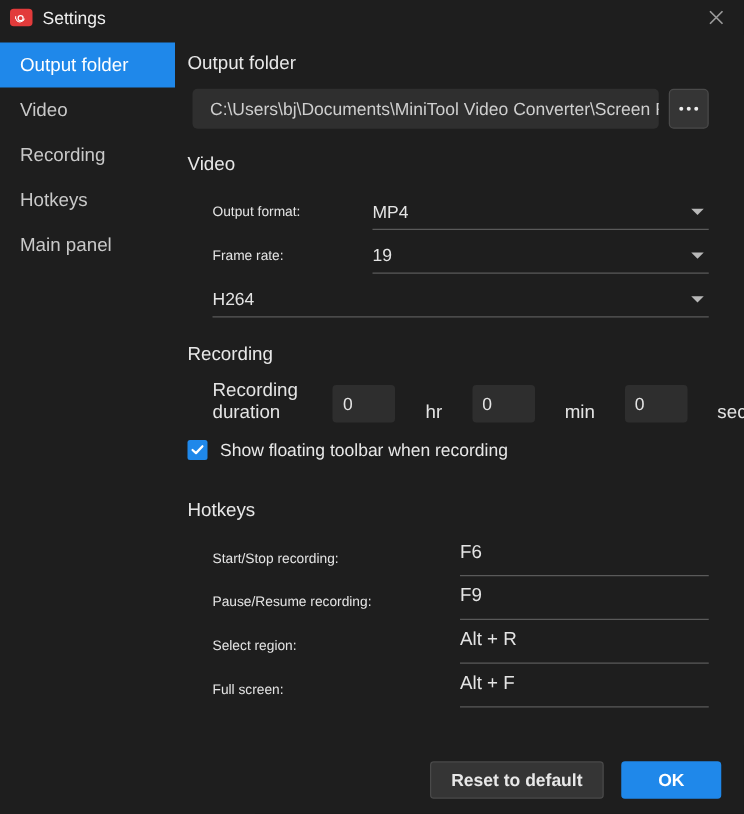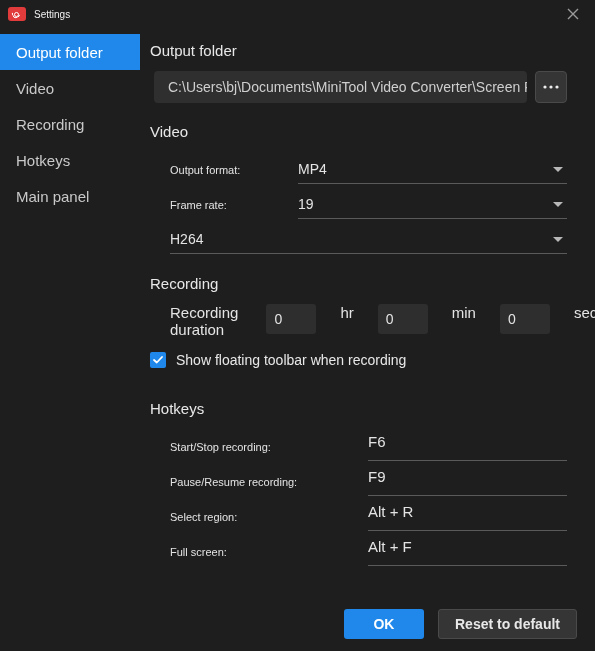--- a/index.html
+++ b/index.html
@@ -42,21 +42,21 @@
   }
   .app-icon::after {
     content: "";
     position: absolute;
     left: 6px; top: 5px;
     width: 3px; height: 3px;
     background: #e23b3b;
     border: 1px solid #fff;
     border-radius: 50%;
   }
-  .titlebar .title { font-size: 10px; color: #f0f0f0; }
+  .titlebar .title { font-size: 14px; color: #f0f0f0; }
   .titlebar .spacer { flex: 1; }
   .close-x {
     width: 28px; height: 28px;
     display: flex; align-items: center; justify-content: center;
     color: #aaa; font-size: 17px; cursor: pointer;
   }
 
   
   .body { flex: 1; display: flex; min-height: 0; }
 
@@ -162,21 +162,21 @@
     display: flex;
     align-items: flex-start;
     color: #e4e4e4;
     font-size: 15px;
   }
   .form-rows.hotkeys .lbl { width: 198px; }
 
   
   .dur-row {
     display: flex;
-    align-items: flex-start;
+    align-items: flex-end;
     padding-left: 20px;
     gap: 24px;
     margin-top: 4px;
     margin-bottom: 14px;
   }
   .dur-row .lbl { color: #e4e4e4; font-size: 15px; margin-right: 4px;}
   .num-input {
     width: 50px; height: 30px;
     background: #2e2e2e;
     border: none;
@@ -353,21 +353,21 @@
           <div class="hotkey-val">
               <span>Alt + F</span>
             </div>
         </div>
       </div>
 
     </div>
   </div>
 
   <div class="footer">
+    <div class="btn reset">
+      <span>Reset to default</span>
+    </div>
     <div class="btn ok">
       <span>OK</span>
     </div>
-    <div class="btn reset">
-      <span>Reset to default</span>
-    </div>
   </div>
 
 </div>
 
 </body></html>

